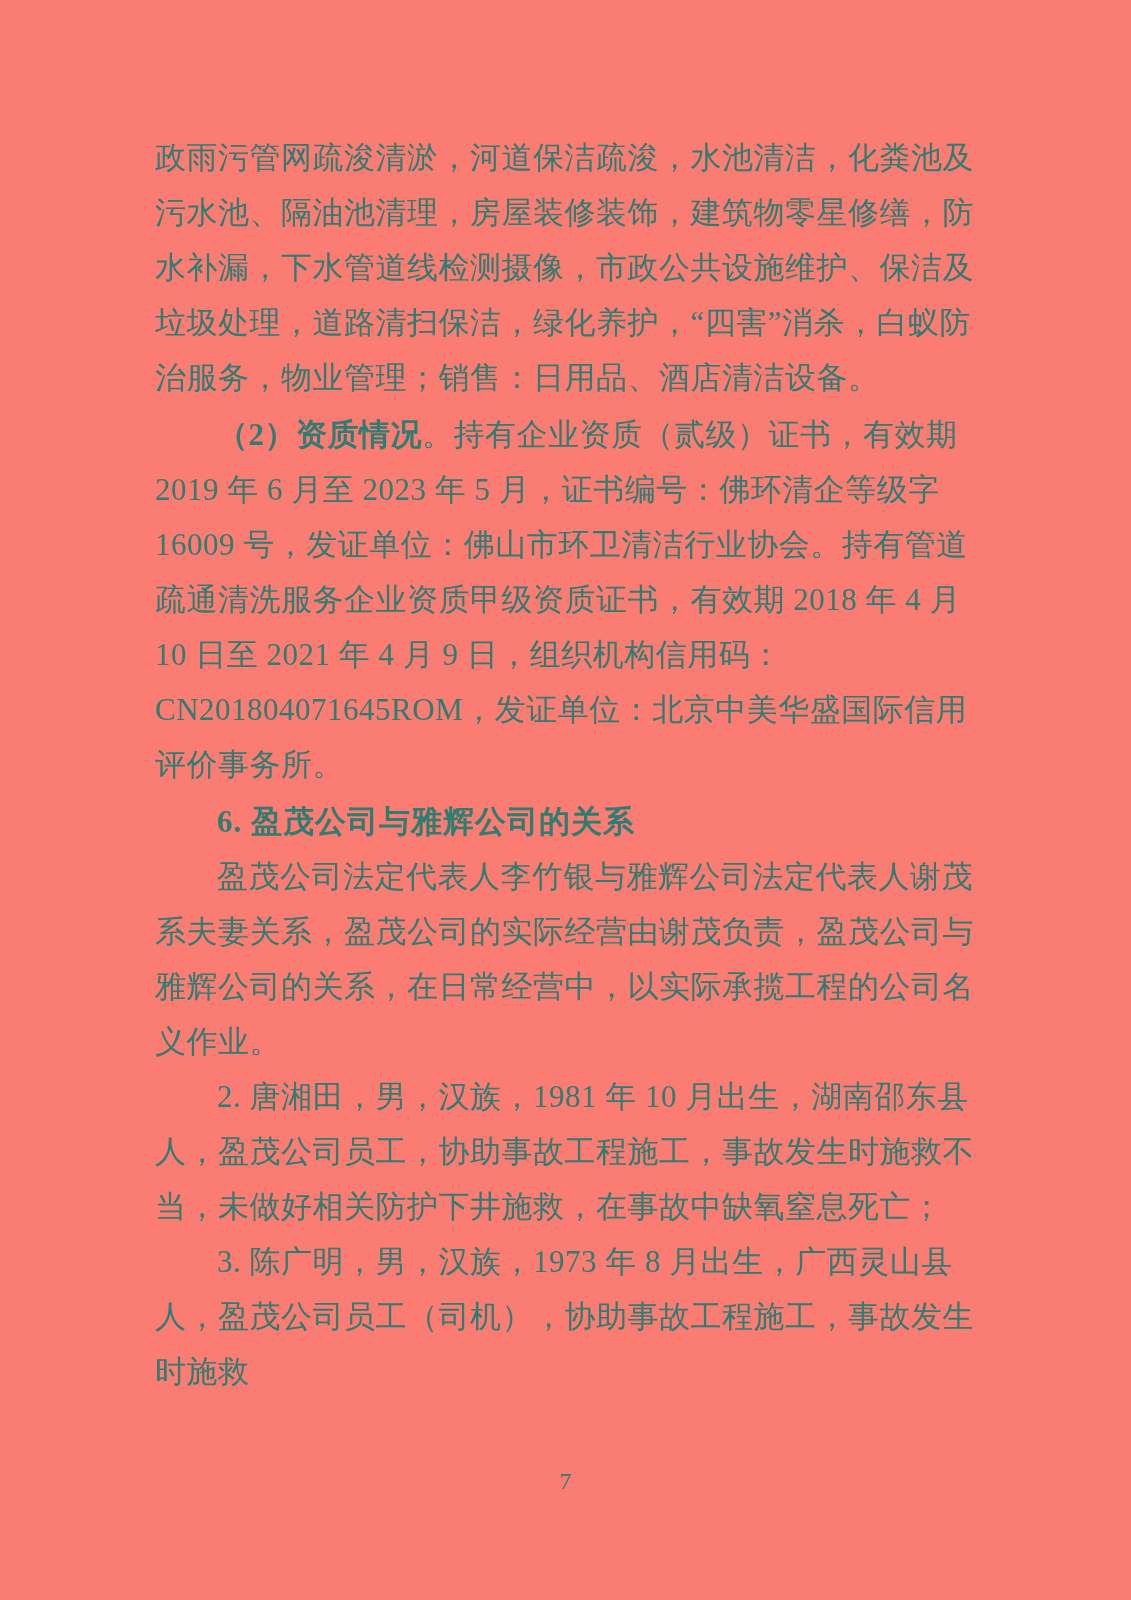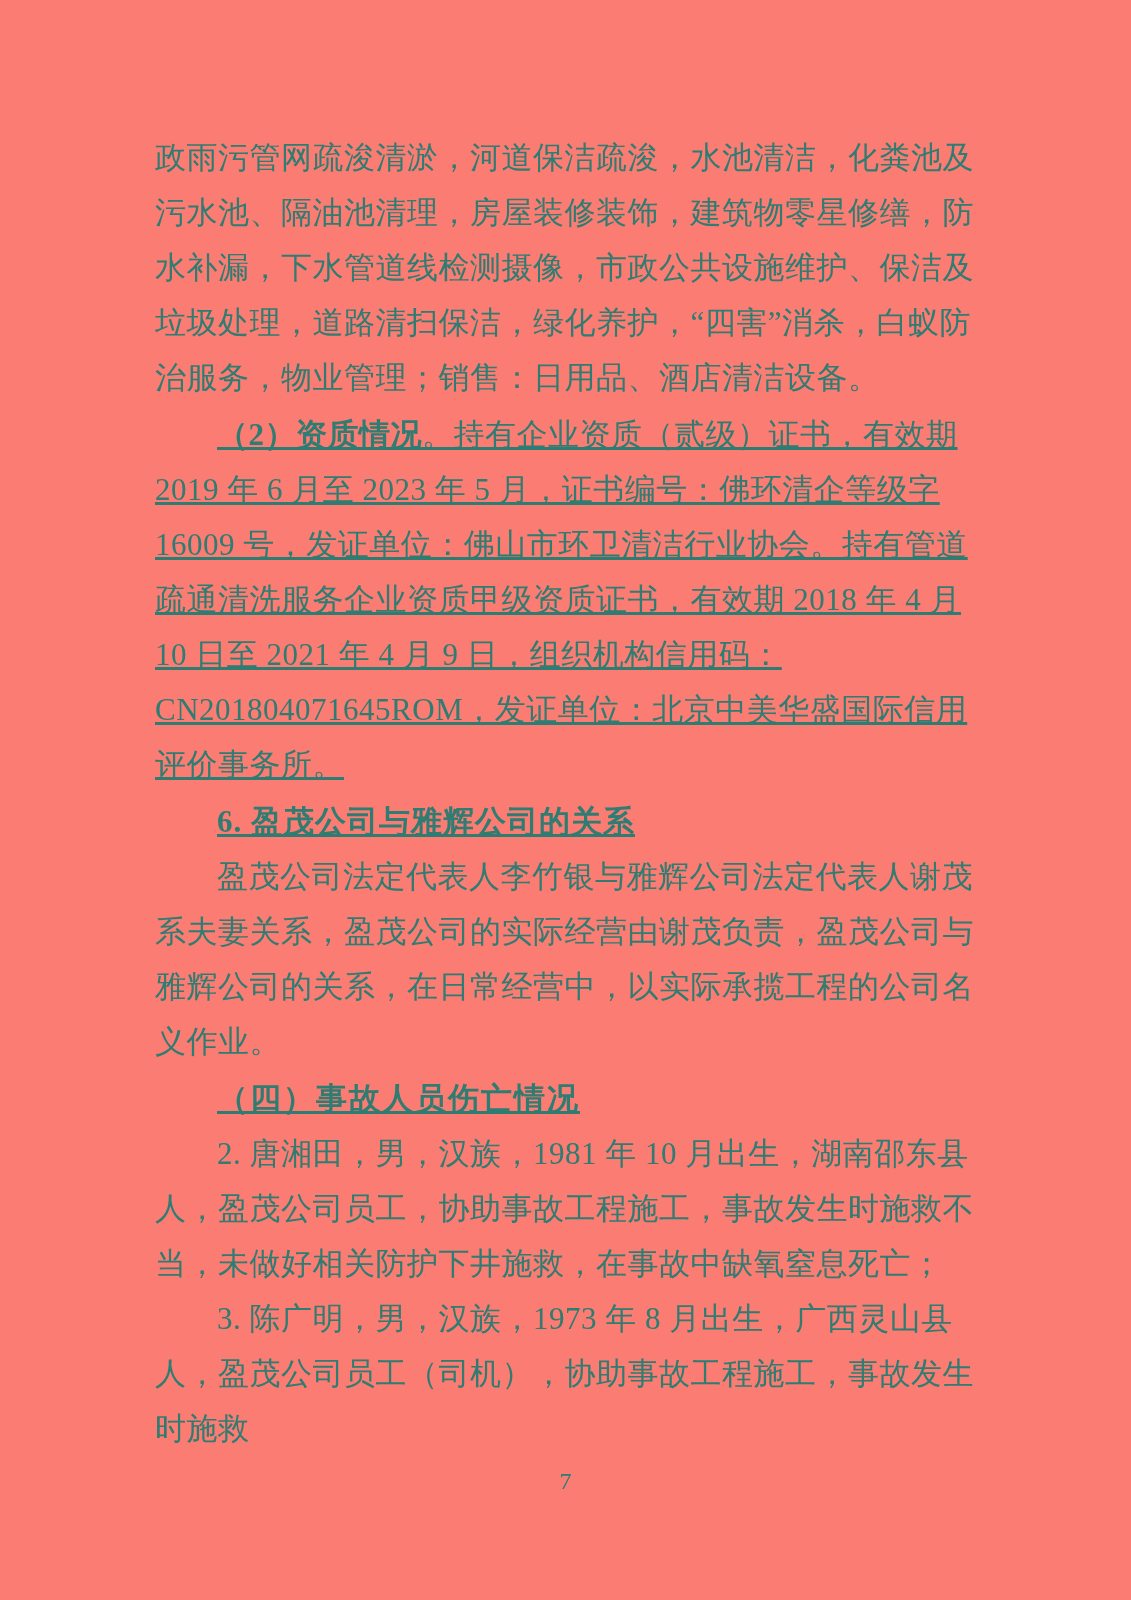--- a/index.html
+++ b/index.html
@@ -56,38 +56,36 @@
     text-align: center;
     color: #2f7c72;
     font-size: 24px;
     font-family: "Liberation Serif", serif;
   }
   .blk {
     margin-bottom: 0;
   }
   .gap-before {
     margin-top: 2px;
-    text-decoration: underline;
   }
 </style>
 </head>
 <body>
 
 <div class="page">
   <div class="doc-body">
 
     <p class="blk para-flush">政雨污管网疏浚清淤，河道保洁疏浚，水池清洁，化粪池及污水池、隔油池清理，房屋装修装饰，建筑物零星修缮，防水补漏，下水管道线检测摄像，市政公共设施维护、保洁及垃圾处理，道路清扫保洁，绿化养护，“四害”消杀，白蚁防治服务，物业管理；销售：日用品、酒店清洁设备。</p>
 
     <p class="blk para-indent gap-before"><span class="bold-run">（2）资质情况</span><span>。持有企业资质（贰级）证书，有效期 2019 年 6 月至 2023 年 5 月，证书编号：佛环清企等级字 16009 号，发证单位：佛山市环卫清洁行业协会。持有管道疏通清洗服务企业资质甲级资质证书，有效期 2018 年 4 月 10 日至 2021 年 4 月 9 日，组织机构信用码：CN201804071645ROM，发证单位：北京中美华盛国际信用评价事务所。</span></p>
 
     <p class="blk heading gap-before">6. 盈茂公司与雅辉公司的关系</p>
 
     <p class="blk para-indent">盈茂公司法定代表人李竹银与雅辉公司法定代表人谢茂系夫妻关系，盈茂公司的实际经营由谢茂负责，盈茂公司与雅辉公司的关系，在日常经营中，以实际承揽工程的公司名义作业。</p>
 
-    <p class="blk heading-sub gap-before">（四）事故人员伤亡情况</p>
 
 
     <p class="blk para-indent">2. 唐湘田，男，汉族，1981 年 10 月出生，湖南邵东县人，盈茂公司员工，协助事故工程施工，事故发生时施救不当，未做好相关防护下井施救，在事故中缺氧窒息死亡；</p>
 
     <p class="blk para-indent">3. 陈广明，男，汉族，1973 年 8 月出生，广西灵山县人，盈茂公司员工（司机），协助事故工程施工，事故发生时施救</p>
 
   </div>
 
   <div class="page-number">7</div>
 </div>

